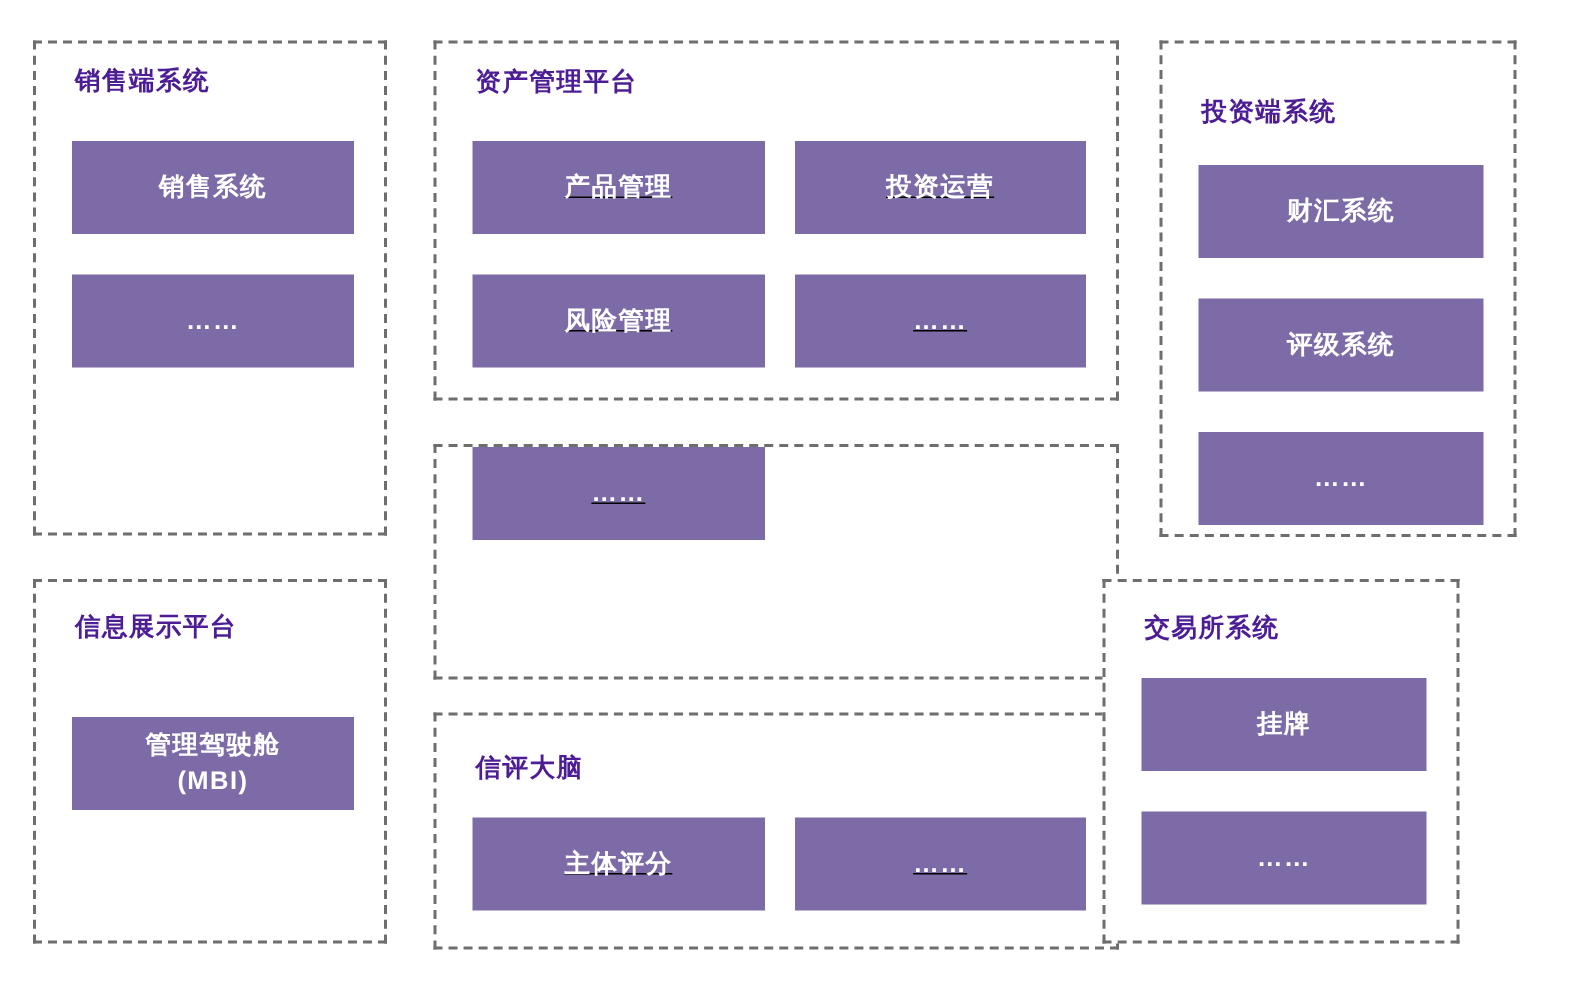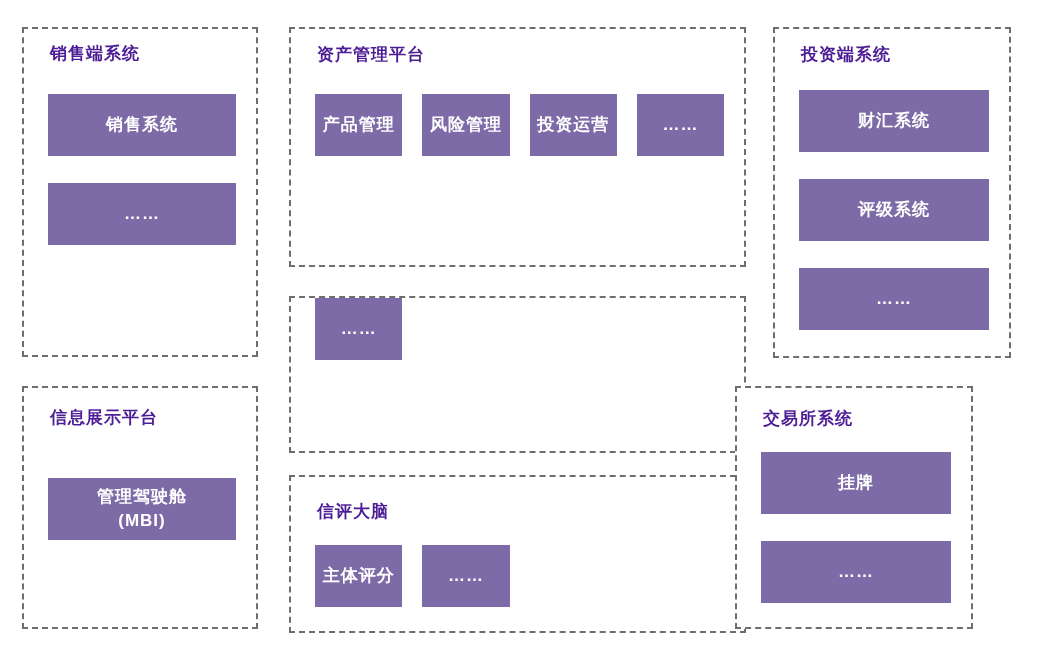--- a/index.html
+++ b/index.html
@@ -28,21 +28,21 @@
     color: #4c1d95;
     letter-spacing: 1px;
     line-height: 20px;
     margin-left: 2px;
   }
   .boxes {
     display: grid;
     row-gap: 27px;
   }
   .cols-1 { grid-template-columns: 1fr; }
-  .cols-2 { grid-template-columns: 1fr 1fr 1fr 1fr; column-gap: 20px; }
+  .cols-2 { grid-template-columns: 1fr 1fr; column-gap: 20px; text-decoration: underline; }
   .sysbox {
     height: 62px;
     background: #7c6ba6;
     color: #ffffff;
     font-size: 17px;
     font-weight: bold;
     letter-spacing: 1px;
     display: flex;
     flex-direction: column;
     align-items: center;
@@ -61,21 +61,21 @@
   #g-credit   { left: 289px; top: 475px; width: 457px; height: 158px; }
   #g-invest   { left: 773px; top: 27px;  width: 238px; height: 331px; }
   #g-exchange { left: 735px; top: 386px; width: 238px; height: 243px; }
 
   
   #g-sales    .group-title { margin-top: 15px; margin-bottom: 30px; }
   #g-info     .group-title { margin-top: 20px; margin-bottom: 50px; }
   #g-asset    .group-title { margin-top: 16px; margin-bottom: 29px; }
   #g-abs      .group-title { margin-top: 24px; margin-bottom: 22px; }
   #g-credit   .group-title { margin-top: 25px; margin-bottom: 23px; }
-  #g-invest   .group-title { margin-top: 16px; margin-bottom: 25px; }
+  #g-invest   .group-title { margin-top: 36px; margin-bottom: 25px; }
   #g-exchange .group-title { margin-top: 21px; margin-bottom: 23px; }
 </style>
 </head>
 <body>
 
 <div id="canvas">
 
   <div class="group" id="g-sales">
     <div class="group-title">销售端系统</div>
     <div class="boxes cols-1">
@@ -98,24 +98,24 @@
     </div>
   </div>
 
   <div class="group" id="g-asset">
     <div class="group-title">资产管理平台</div>
     <div class="boxes cols-2">
       <div class="sysbox">
         <span class="line">产品管理</span>
       </div>
       <div class="sysbox">
-        <span class="line">风险管理</span>
+        <span class="line">投资运营</span>
       </div>
       <div class="sysbox">
-        <span class="line">投资运营</span>
+        <span class="line">风险管理</span>
       </div>
       <div class="sysbox">
         <span class="line">……</span>
       </div>
     </div>
   </div>
 
   <div class="group" id="g-abs">
     <div class="boxes cols-2">
       <div class="sysbox">

